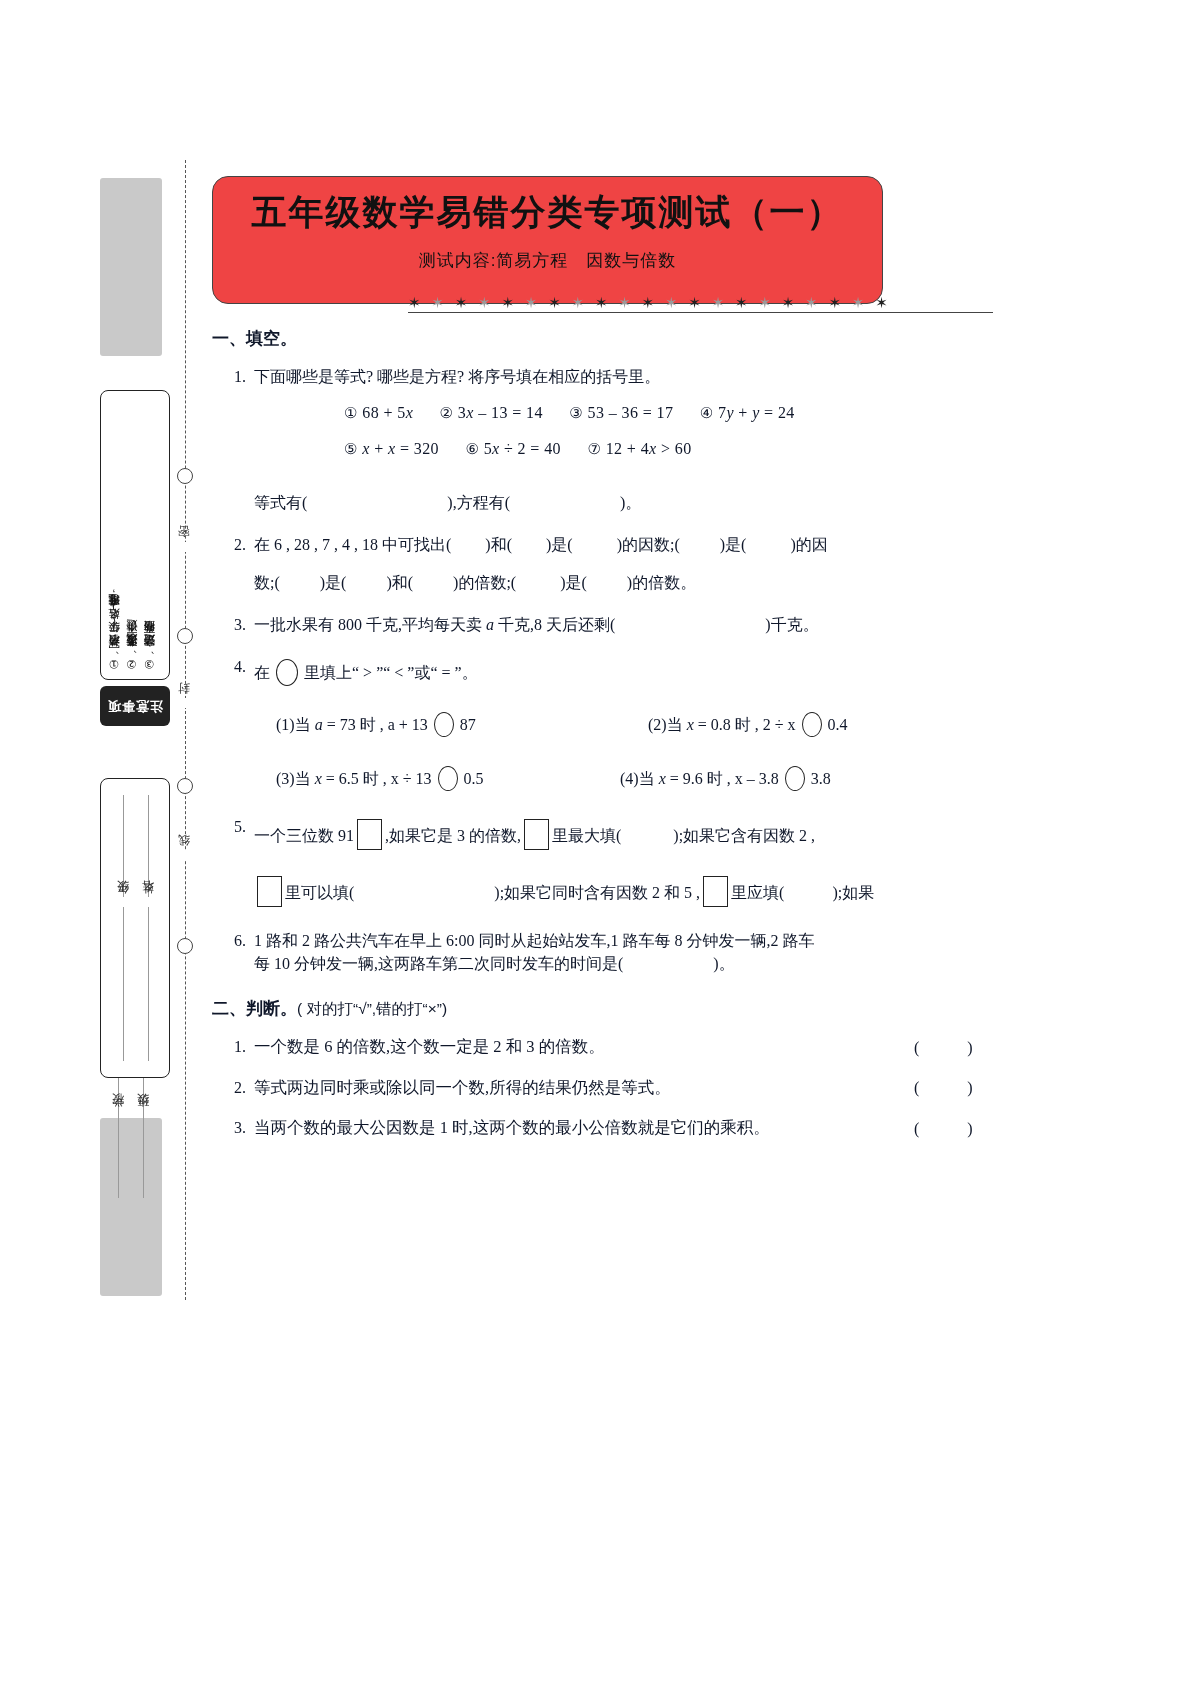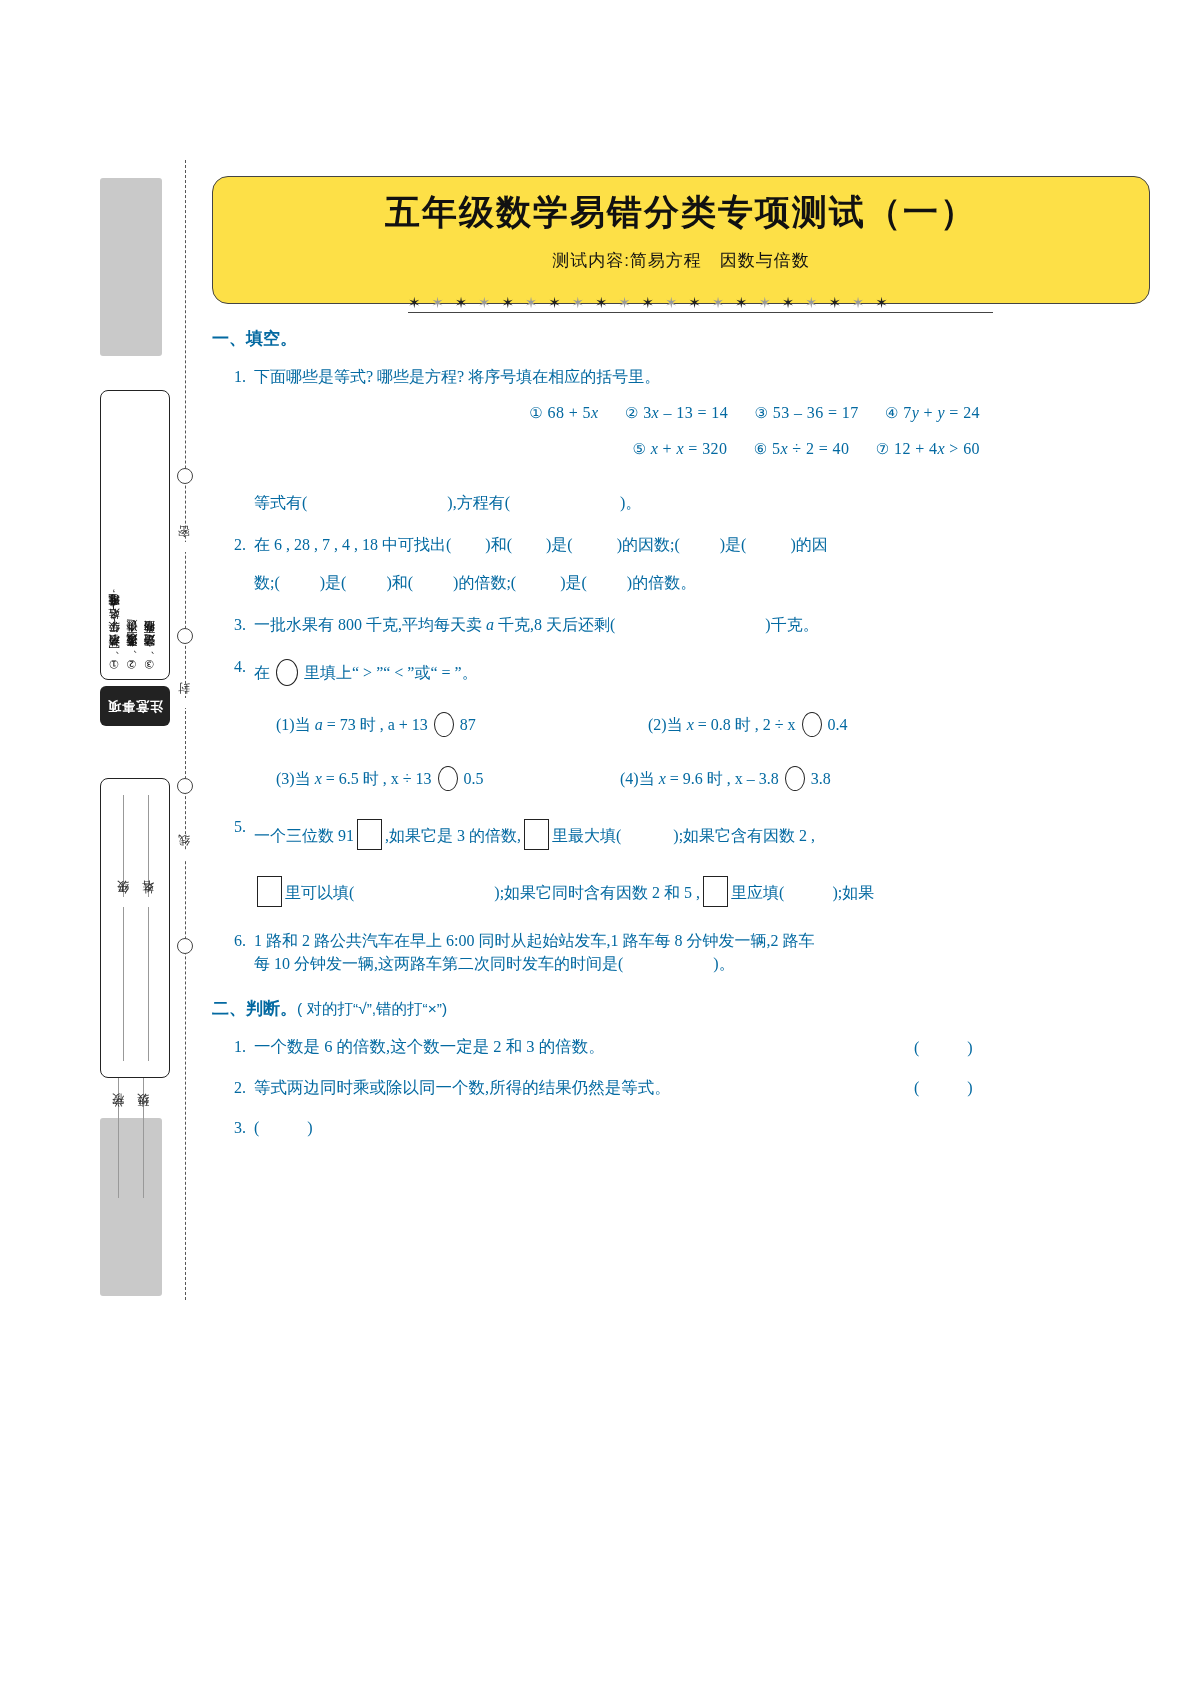--- a/index.html
+++ b/index.html
@@ -109,22 +109,22 @@
     position:absolute;left:-9px;
     writing-mode:vertical-rl;text-orientation:upright;
     transform:rotate(180deg);
     font-size:12px;color:#333;background:#fff;padding:4px 0;
     letter-spacing:2px;
     font-family:"Liberation Sans","DejaVu Sans",sans-serif;
   }
 
   
   .banner{
-    position:absolute;left:212px;top:176px;width:938px;height:128px;
-    border:1.8px solid #444;border-radius:16px;background:#fde047;
+    position:absolute;left:212px;top:176px;width:671px;height:128px;
+    border:1.8px solid #444;border-radius:16px;background:#ef4444;
     box-sizing:border-box;
   }
   .banner-title{
     position:absolute;left:0;right:0;top:12px;
     text-align:center;
     font-size:35px;font-weight:bold;
     letter-spacing:2px;
     font-family:"Liberation Serif","DejaVu Serif",serif;
     color:#111;
   }
@@ -144,21 +144,21 @@
   .banner-underline{
     position:absolute;left:408px;top:312px;width:585px;height:0;
     border-top:1.6px solid #444;
   }
 
   
   .content{
     position:absolute;left:212px;top:330px;width:790px;
     font-size:16.5px;
     line-height:1;
-    color:#0369a1;
+    color:#0f172a;
   }
   .sec-head{
     font-family:"Liberation Sans","DejaVu Sans",sans-serif;
     font-weight:bold;font-size:17px;
     margin:0 0 4px 0;
   }
   .sec-head .paren{font-weight:normal;font-size:15.5px;}
 
   .q{position:relative;margin:0;}
   .q-row{display:flex;align-items:flex-start;}
@@ -170,21 +170,20 @@
   .q-body{flex:1;}
   .line{
     display:block;
     white-space:nowrap;
     font-size:16px;
     font-family:"Liberation Serif","DejaVu Serif",serif;
   }
   .choices{
     padding-left:90px;
     letter-spacing:0.4px;
-    text-align:right;
   }
   .choices .item{display:inline-block;margin-right:22px;}
   .cnum{font-size:15px;}
   i.v{font-style:italic;font-family:"Liberation Serif","DejaVu Serif",serif;}
 
   .circ-blank{
     display:inline-block;width:22px;height:27px;
     border:1.4px solid #222;border-radius:50%;
     vertical-align:-8px;margin:0 6px;
     box-sizing:border-box;
@@ -404,19 +403,20 @@
           <span class="tf-text">等式两边同时乘或除以同一个数,所得的结果仍然是等式。</span>
           <span class="tf-mark">(　　　)</span>
         </div>
       </div>
     </div>
 
     <div class="q" style="margin-top:24px;">
       <div class="q-row">
         <div class="q-num">3.</div>
         <div class="q-body tf-row">
+          <span class="tf-text">当两个数的最大公因数是 1 时,这两个数的最小公倍数就是它们的乘积。</span>
           <span class="tf-mark">(　　　)</span>
         </div>
       </div>
     </div>
 
   </div>
 </div>
 
 </body></html>

